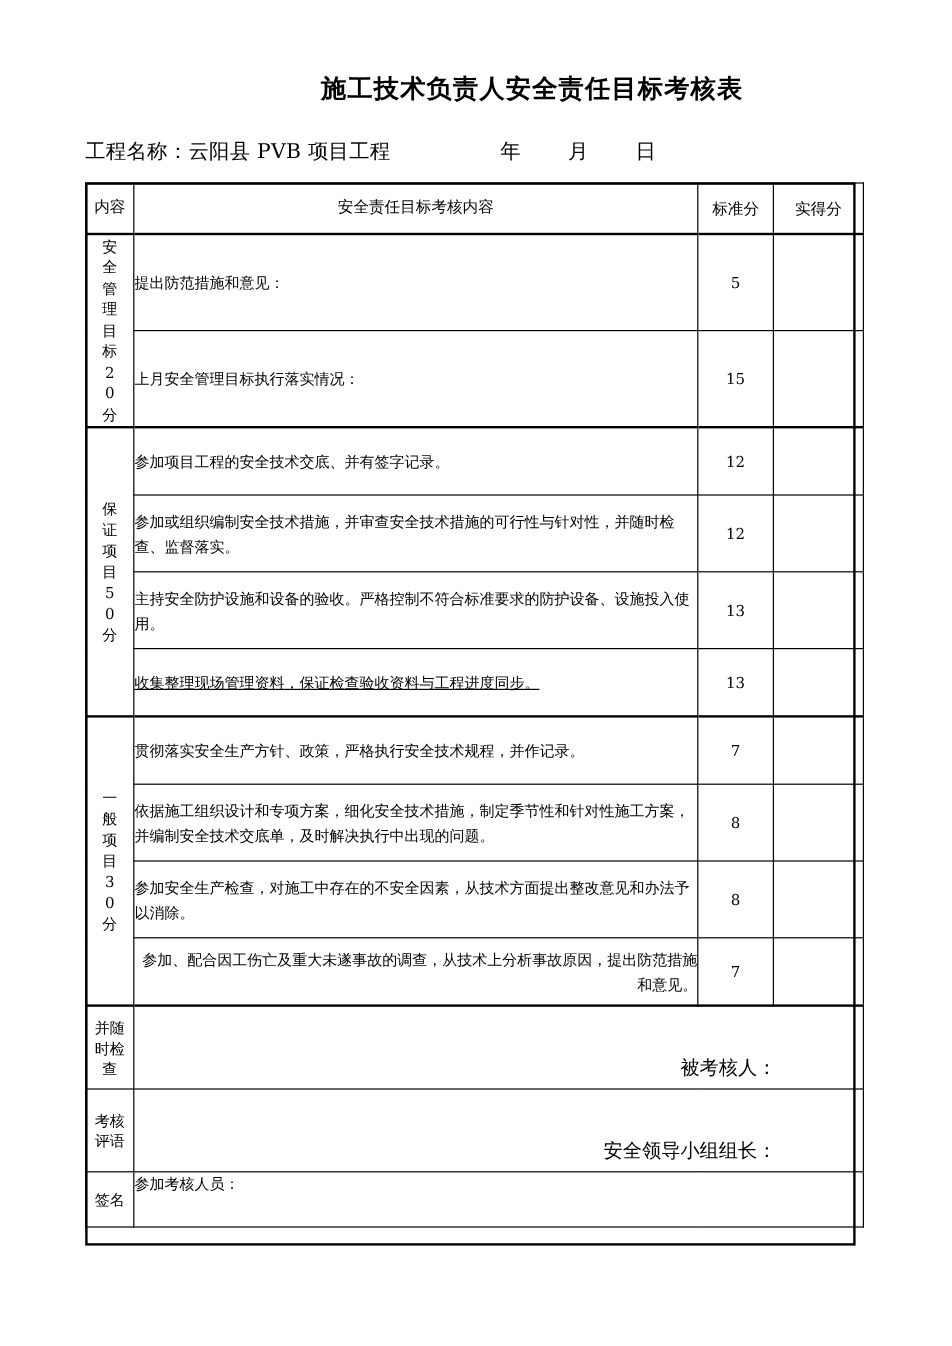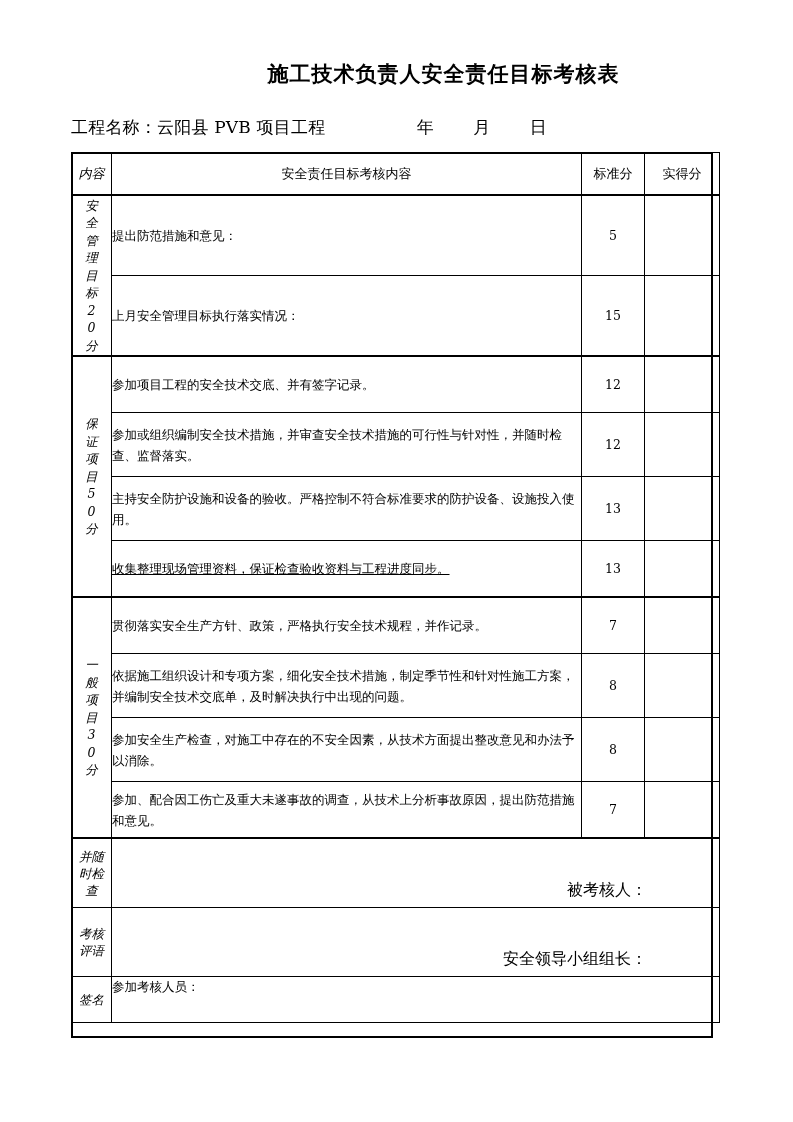--- a/index.html
+++ b/index.html
@@ -81,21 +81,20 @@
   }
 
   td.c-label {
     width: 39px;
     text-align: center;
     vertical-align: middle;
     line-height: 17px;
     font-size: 12.5px;
     padding: 2px 1px;
     word-break: break-all;
-    font-style: italic;
   }
   td.c-content {
     width: 465px;
     padding: 6px 8px 6px 7px;
     line-height: 21px;
     text-align: left;
   }
   td.c-std {
     width: 62px;
     text-align: center;
@@ -229,21 +228,21 @@
         <td class="c-content" style="height:63px;">依据施工组织设计和专项方案，细化安全技术措施，制定季节性和针对性施工方案，并编制安全技术交底单，及时解决执行中出现的问题。</td>
         <td class="c-std">8</td>
         <td class="c-act"></td>
       </tr>
       <tr>
         <td class="c-content" style="height:63px;">参加安全生产检查，对施工中存在的不安全因素，从技术方面提出整改意见和办法予以消除。</td>
         <td class="c-std">8</td>
         <td class="c-act"></td>
       </tr>
       <tr>
-        <td class="c-content" style="height:55px;">参加、配合因工伤亡及重大未遂事故的调查，从技术上分析事故原因，提出防范措施和意见。</td>
+        <td class="c-content" style="height:55px;text-align:right;">参加、配合因工伤亡及重大未遂事故的调查，从技术上分析事故原因，提出防范措施和意见。</td>
         <td class="c-std">7</td>
         <td class="c-act"></td>
       </tr>
 
       <tr>
         <td class="c-label sec-top">
           <span class="vlabel2">并随时检查</span>
         </td>
         <td class="sign-cell sec-top" colspan="3">
           <div class="sign-inner">

